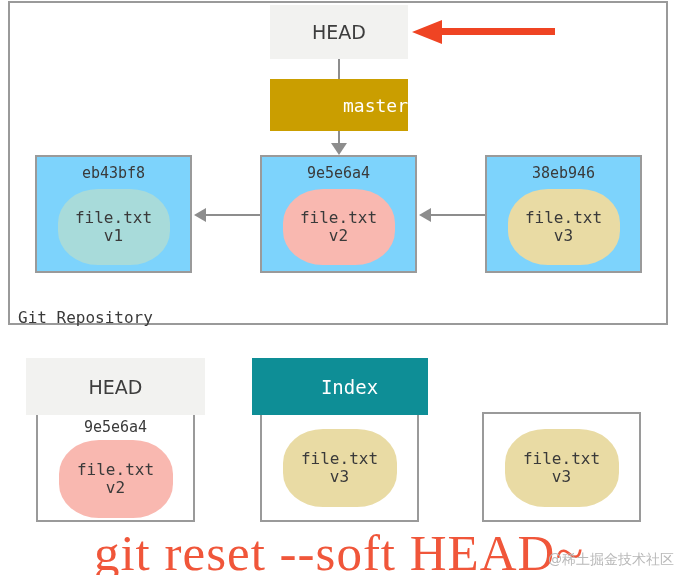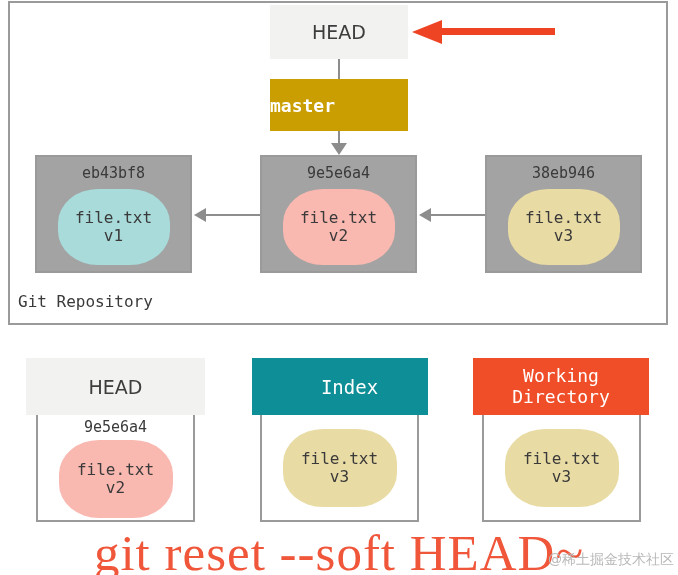--- a/index.html
+++ b/index.html
@@ -30,21 +30,21 @@
     top: 1px;
     width: 660px;
     height: 324px;
     border: 2px solid #9a9a9a;
     box-sizing: border-box;
     background: #ffffff;
   }
   .repo-label {
     position: absolute;
     left: 18px;
-    top: 292px;
+    top: 308px;
     font-size: 16px;
     color: #3a3a3a;
     letter-spacing: 0px;
     white-space: nowrap;
   }
 
   
   .head-top {
     position: absolute;
     left: 270px;
@@ -64,25 +64,24 @@
   
   .master-box {
     position: absolute;
     left: 270px;
     top: 79px;
     width: 138px;
     height: 52px;
     background: #ca9e00;
     display: flex;
     align-items: center;
-    justify-content: flex-start;
+    justify-content: flex-end;
     font-size: 18px;
     color: #ffffff;
     box-sizing: border-box;
-    font-weight: bold;
   }
 
   
   .conn-head-master {
     position: absolute;
     left: 338px;
     top: 59px;
     width: 2px;
     height: 21px;
     background: #8d8d8d;
@@ -126,21 +125,21 @@
     border-right: 30px solid #ef4423;
   }
 
   
   .commit {
     position: absolute;
     top: 155px;
     width: 157px;
     height: 118px;
     border: 2px solid #9a9a9a;
-    background: #a3a3a3;
+    background: #7dd3fc;
     box-sizing: border-box;
   }
   .commit-1 { left: 35px; }
   .commit-2 { left: 260px; }
   .commit-3 { left: 485px; padding-left: 38px; }
 
   .commit-hash {
     position: absolute;
     left: 0; right: 0;
     top: 7px;
@@ -364,24 +363,18 @@
   <div class="panel-header hdr-index">
     <span>Index</span>
   </div>
 
   <div class="panel-body body-wd">
     <div class="panel-blob centered" style="background:#e9dba4;">
       <span>file.txt</span>
       <span>v3</span>
     </div>
   </div>
-  <div class="panel-header hdr-wd">
-    <span>
-      <span>Working</span><br>
-      <span>Directory</span>
-    </span>
-  </div>
 
   <div class="command">git reset --soft HEAD~</div>
 
   <div class="watermark">@稀土掘金技术社区</div>
 
 </div>
 
 </body></html>

